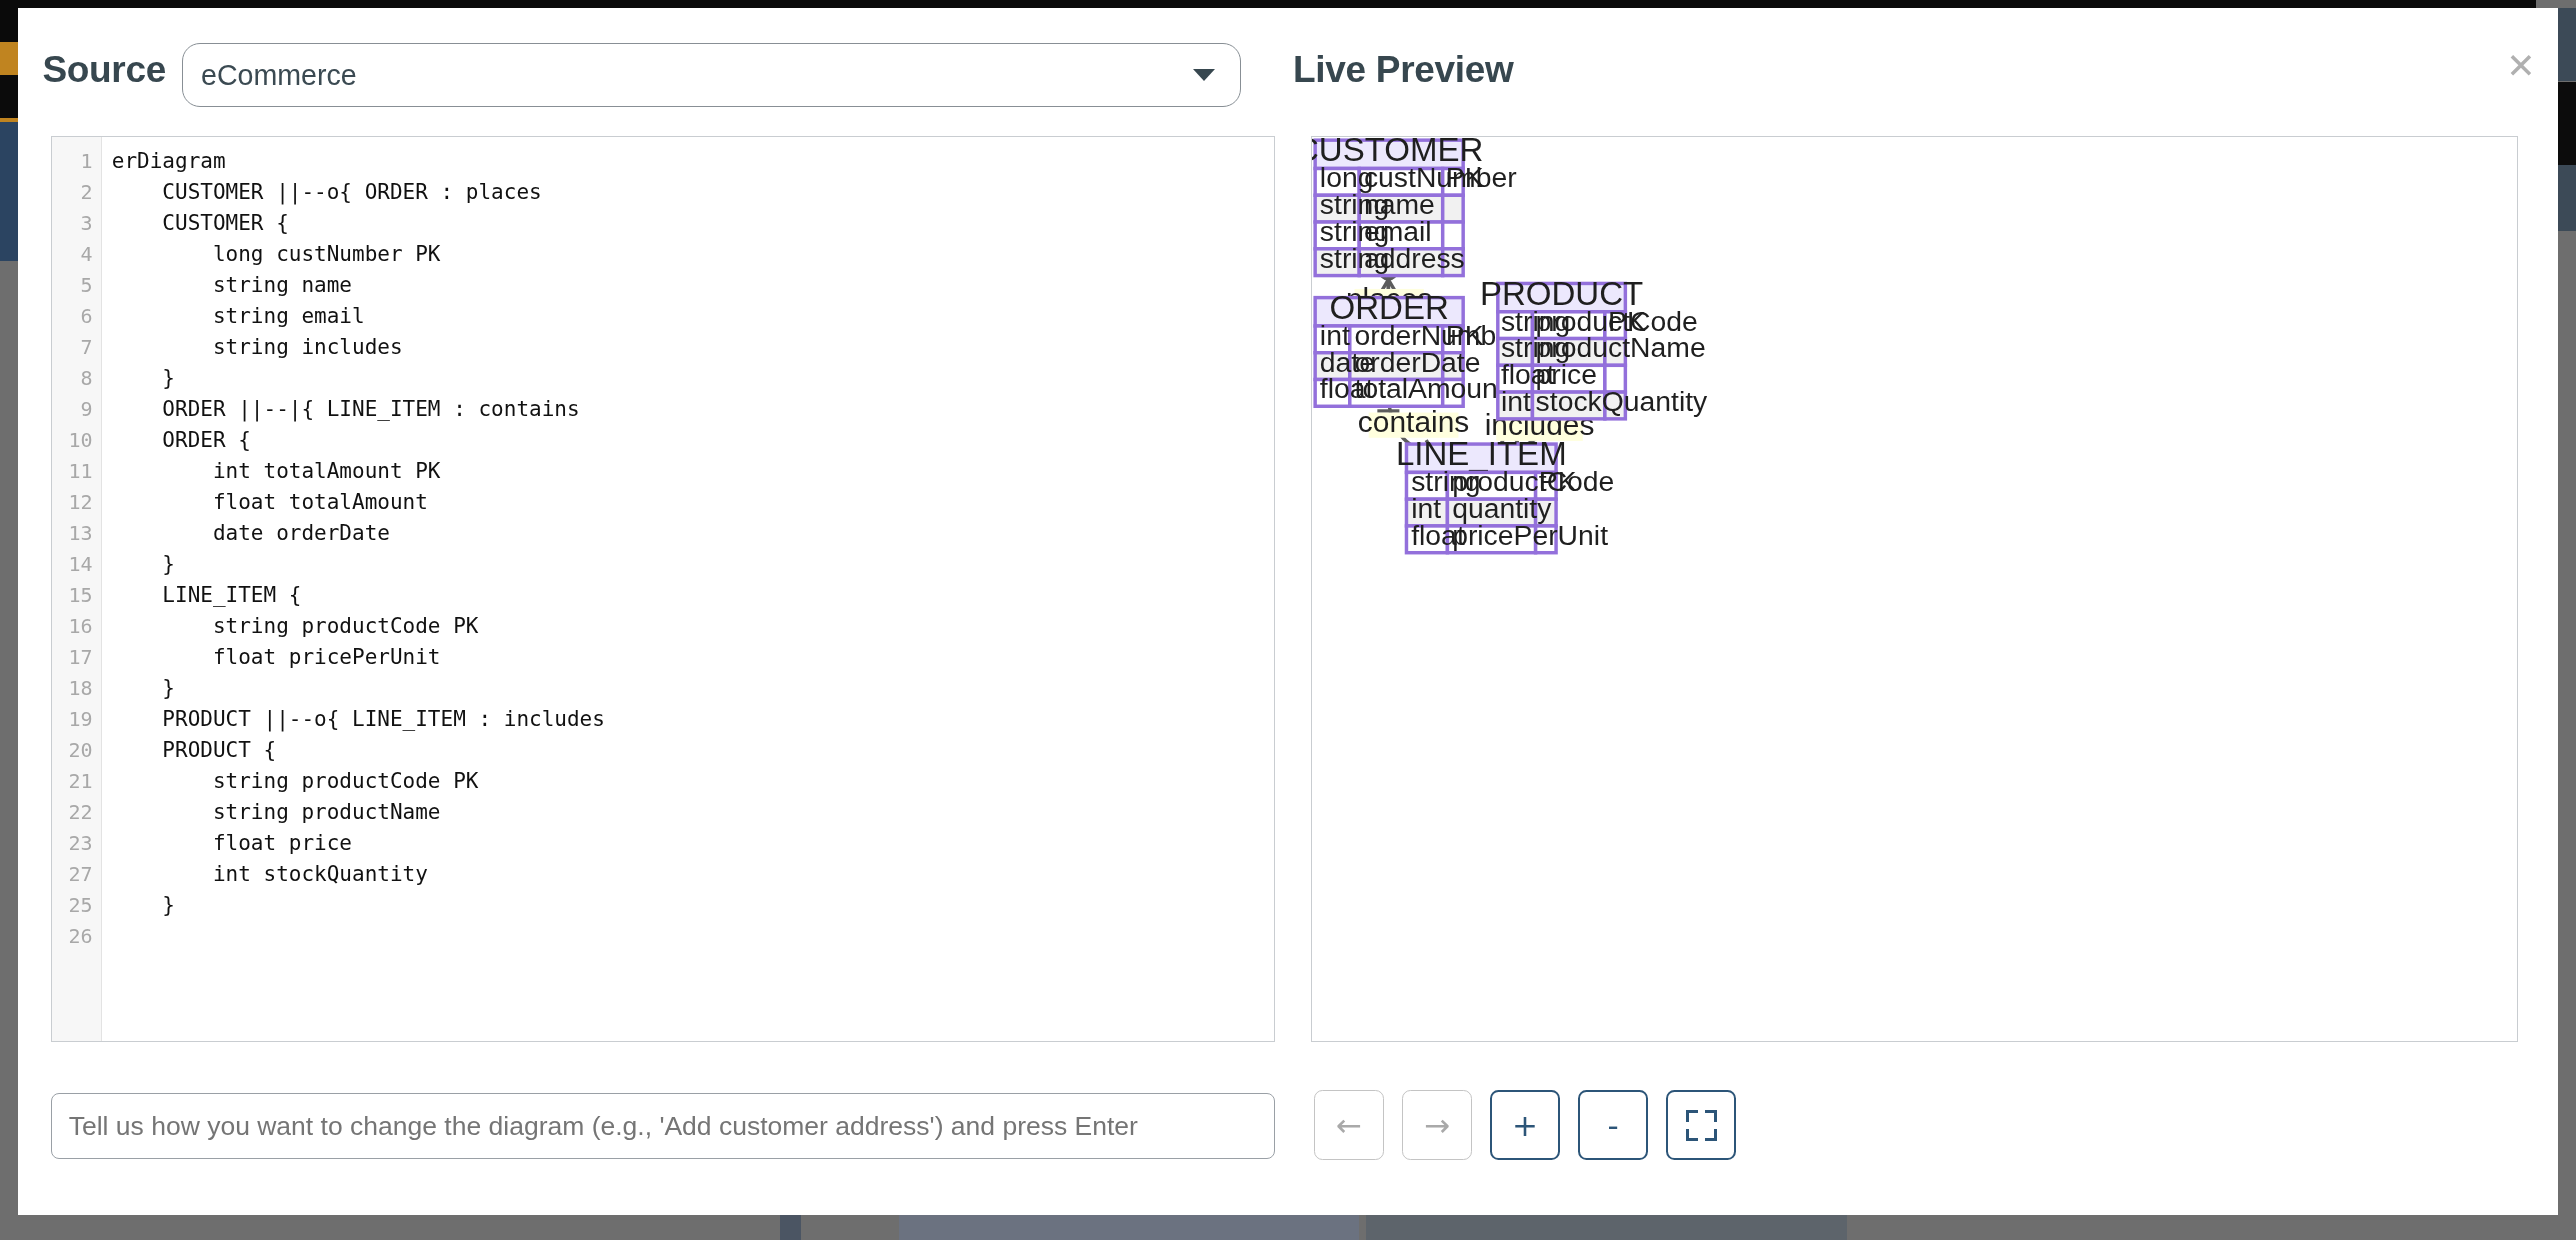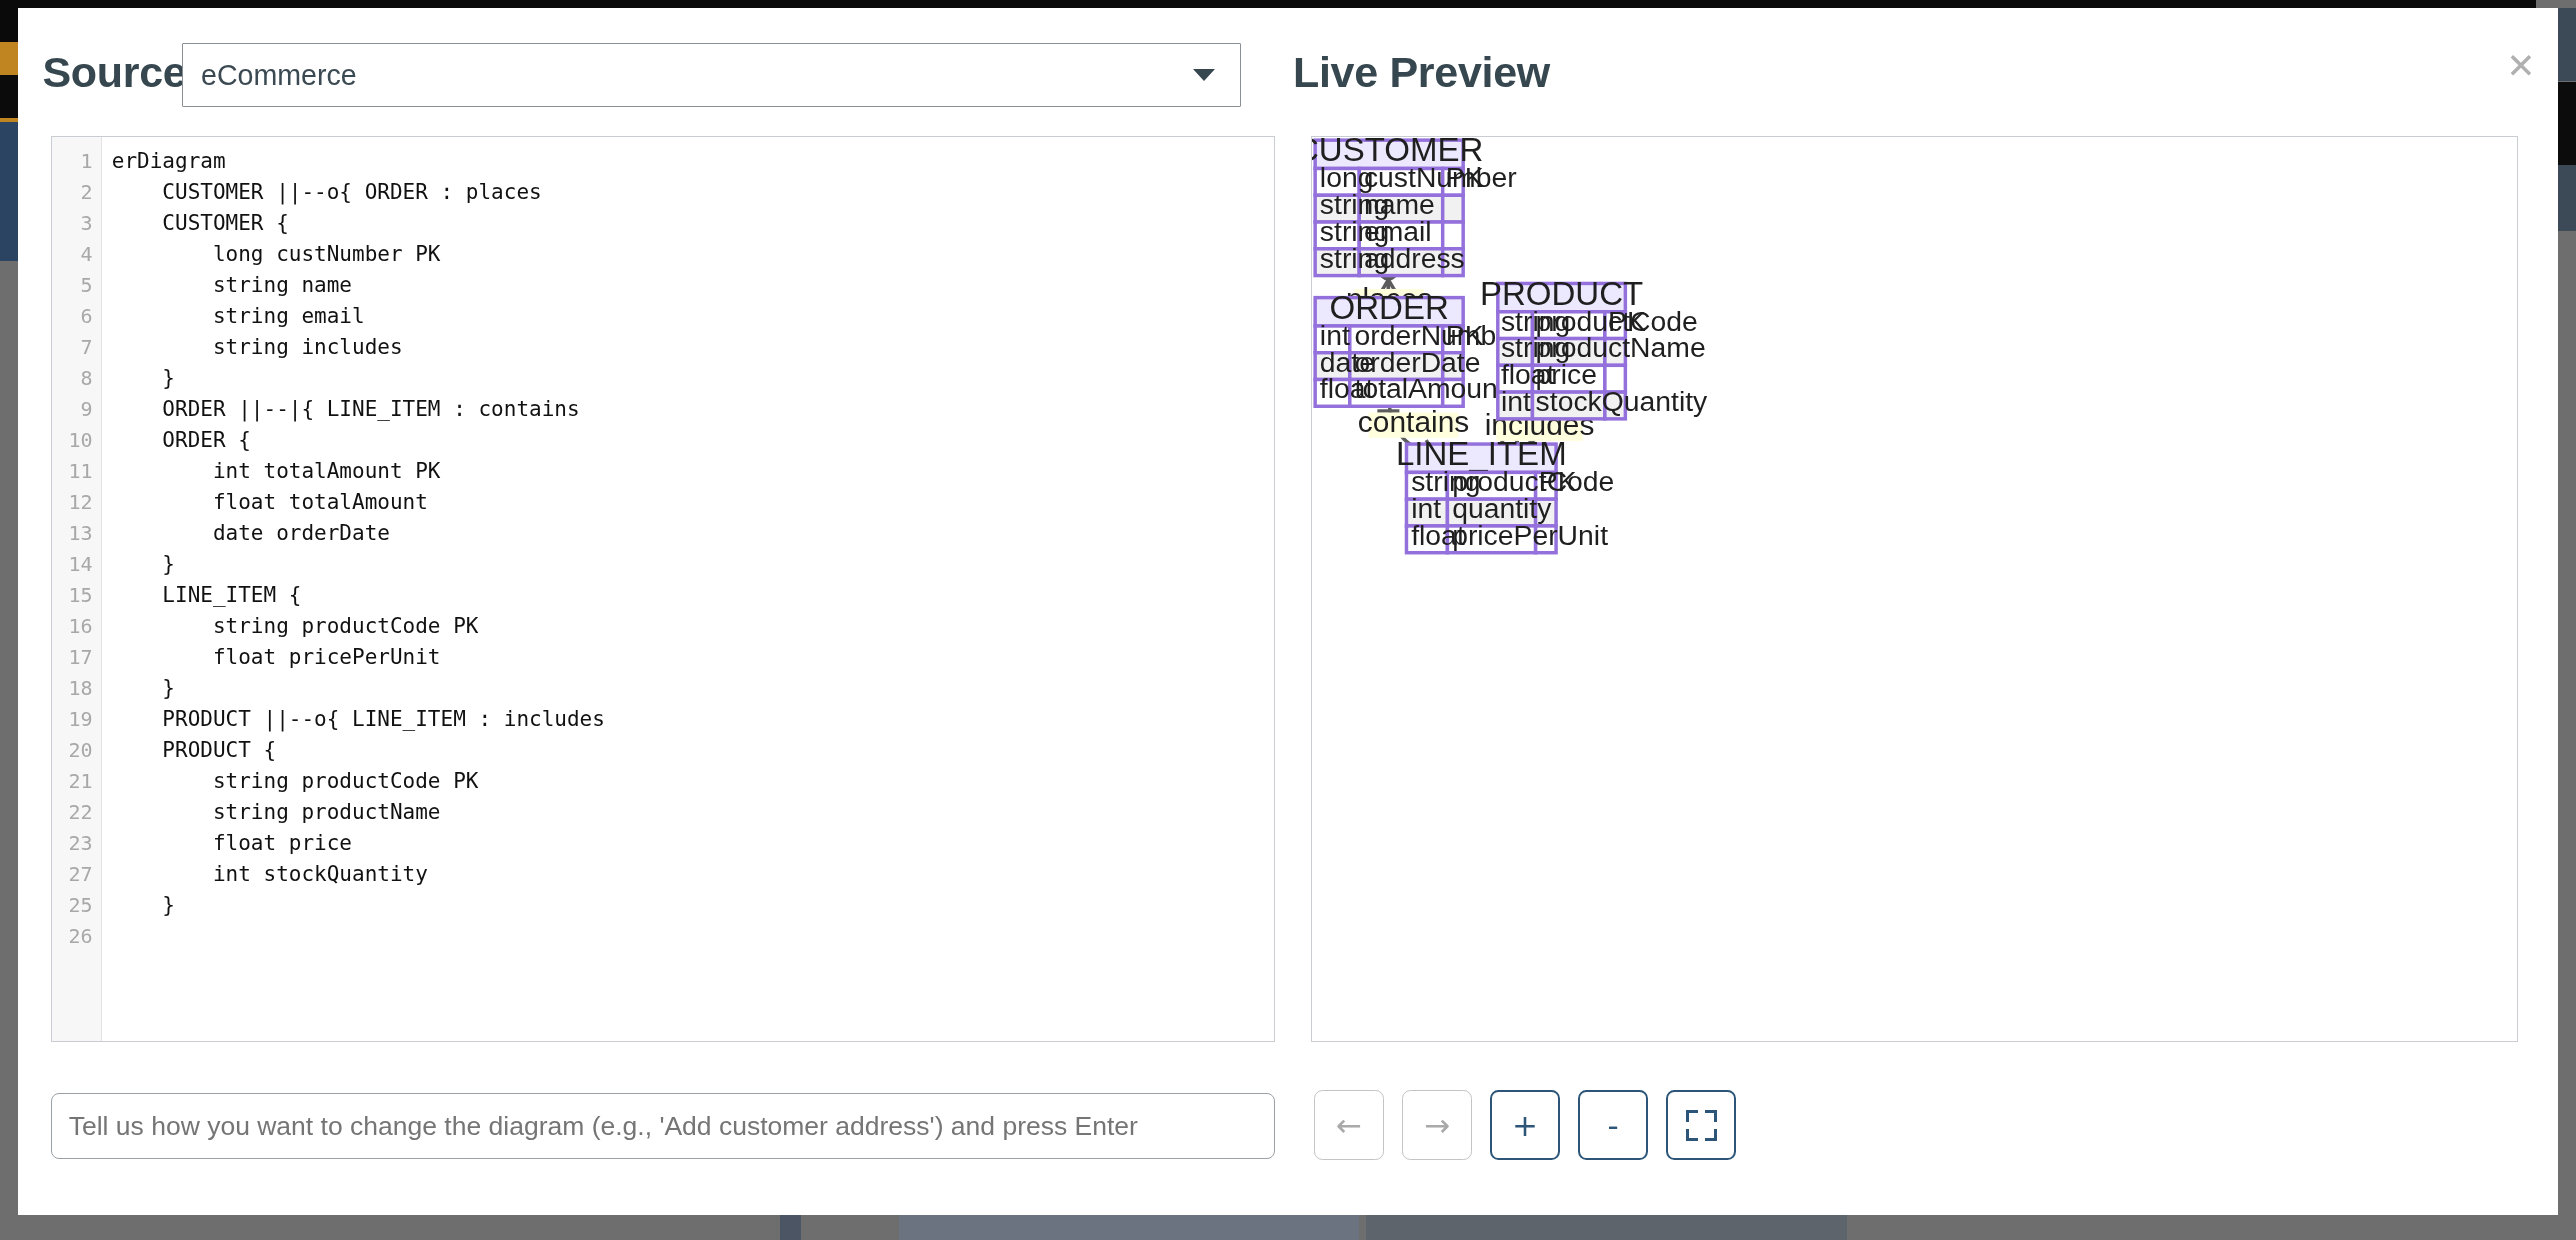--- a/index.html
+++ b/index.html
@@ -28,30 +28,30 @@
   
   #modal {
     position: absolute; left: 18px; top: 8.4px;
     width: 2540px; height: 1207px;
     background: #ffffff;
   }
 
   
   #header { position: absolute; left: 0; top: 0; width: 100%; height: 125px; }
   .panel-title {
-    font-size: 43px; font-weight: bold; color: #37474f;
+    font-size: 37px; font-weight: bold; color: #37474f;
     letter-spacing: -0.3px; line-height: 1;
   }
   #source-title { position: absolute; left: 24.4px; top: 43px; }
   #live-title   { position: absolute; left: 1275px; top: 43px; }
 
   #source-select {
     position: absolute; left: 164px; top: 35px;
     width: 1059px; height: 64px;
-    border: 1.4px solid #888f95; border-radius: 1px; background: #fff;
+    border: 1.4px solid #888f95; border-radius: 18px; background: #fff;
     display: flex; align-items: center;
   }
   #source-select .sel-value {
     font-size: 28.6px; color: #3b4a52; padding-left: 18px; flex: 1;
   }
   #source-select .chev {
     width: 0; height: 0; margin-right: 25px;
     border-left: 11px solid transparent; border-right: 11px solid transparent;
     border-top: 12px solid #37474f;
   }

